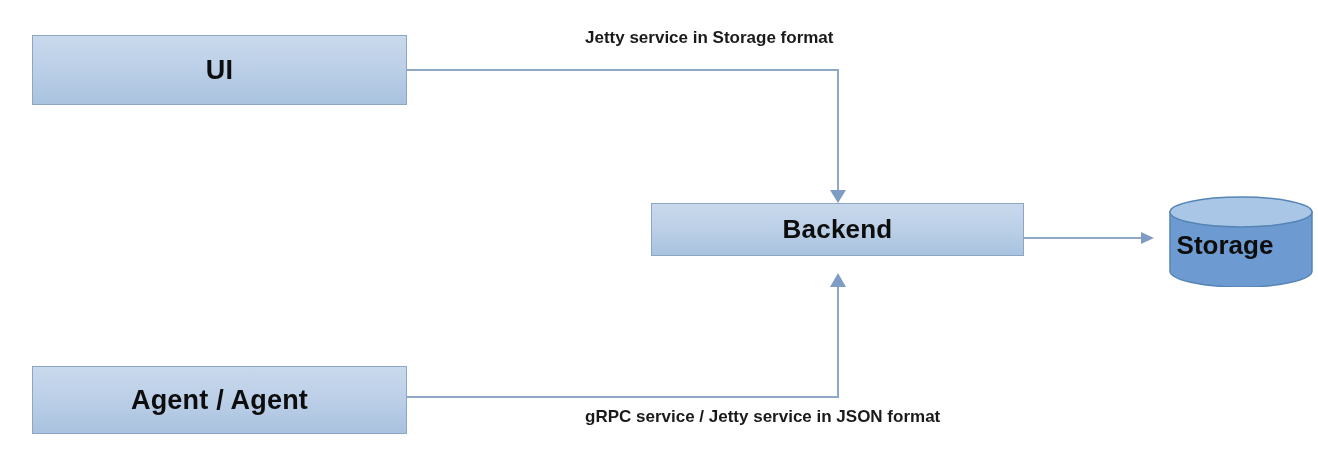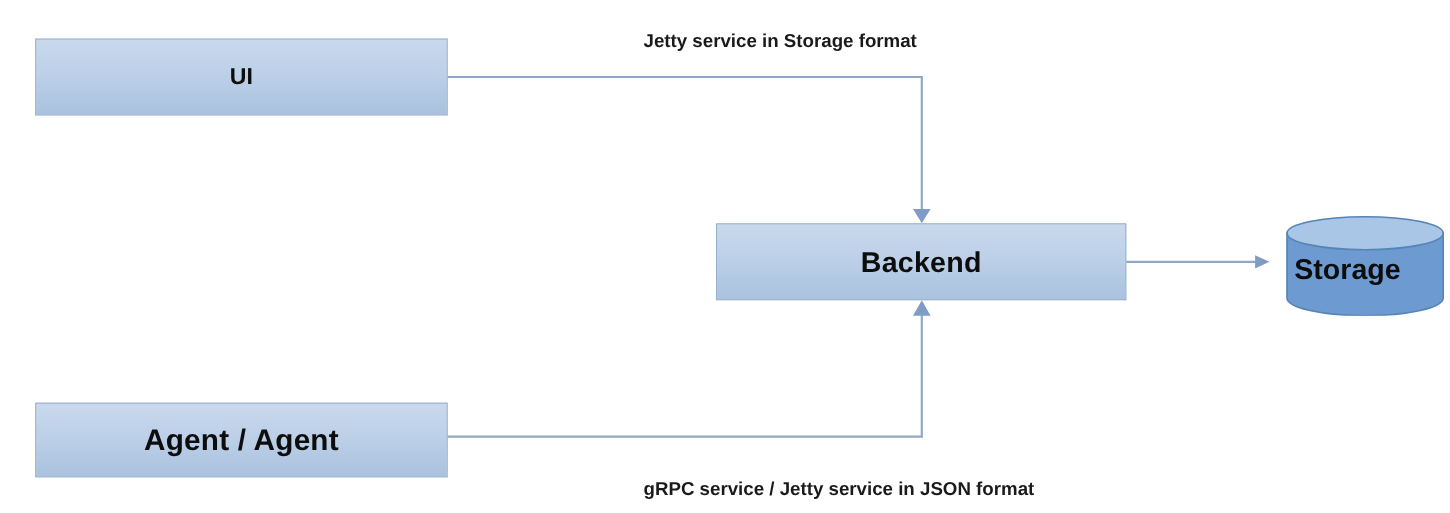--- a/index.html
+++ b/index.html
@@ -34,34 +34,34 @@
     justify-content: center;
     color: #0d0d0d;
     font-weight: bold;
     letter-spacing: 0.2px;
   }
   #node-ui {
     left: 32px;
     top: 35px;
     width: 375px;
     height: 70px;
-    font-size: 21px;
+    font-size: 27px;
   }
   #node-agent {
     left: 32px;
     top: 366px;
     width: 375px;
     height: 68px;
     font-size: 27px;
   }
   #node-backend {
     left: 651px;
     top: 203px;
     width: 373px;
-    height: 70px;
+    height: 53px;
     font-size: 26px;
   }
   #node-storage {
     position: absolute;
     left: 1153px;
     top: 196px;
     width: 144px;
     height: 91px;
     padding-left: 16px;
   }
@@ -88,21 +88,20 @@
     white-space: nowrap;
     text-align: center;
   }
   #edge-label-top {
     left: 585px;
     top: 28px;
   }
   #edge-label-bottom {
     left: 585px;
     top: 407px;
-    margin-top: 28px;
   }
 </style>
 </head>
 <body>
 
 <div id="diagram-canvas">
 
   <svg class="svg-layer" viewBox="0 0 1318 466" xmlns="http://www.w3.org/2000/svg">
     <g stroke="#8fa8c8" stroke-width="2" fill="none">
       <path d="M 407 70 L 838 70 L 838 192"></path>

